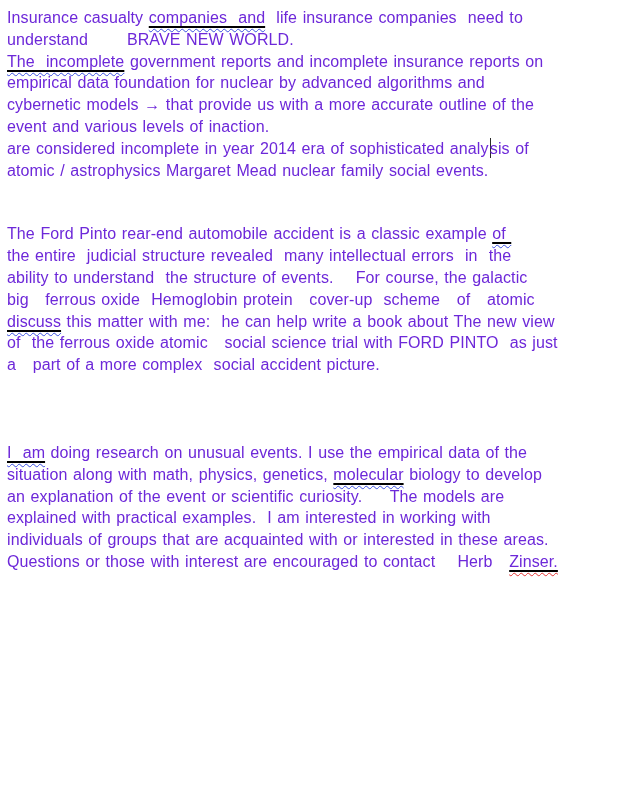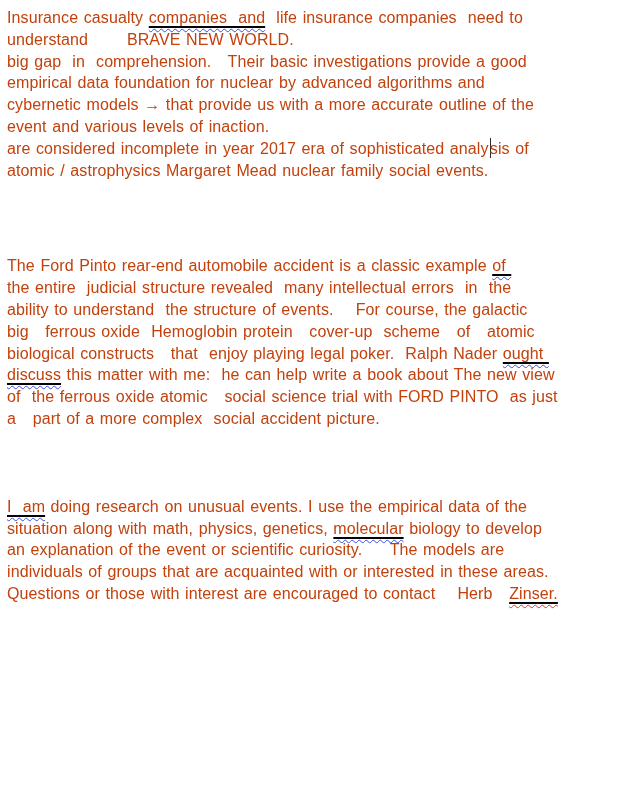--- a/index.html
+++ b/index.html
@@ -7,26 +7,26 @@
     width:632px; height:786px; overflow:hidden;
     background:#ffffff;
   }
   .page {
     box-sizing:border-box;
     width:632px; height:786px;
     padding:7px 4px 0 7px;
     font-family:"Liberation Sans", sans-serif;
     font-size:16px;
     line-height:21.8px;
-    color:#c2410c;
+    color:#6d28d9;
     letter-spacing:0.1px;
     word-spacing:1px;
   }
   .para { margin:0; }
-  .doc .para:nth-child(2) { margin-top:74px; }
+  .doc .para:nth-child(2) { margin-top:42px; }
   .doc .para:nth-child(3) { margin-top:66px; }
   .line { white-space:pre; height:21.8px; }
   .u {
     text-decoration:underline;
     text-decoration-color:#000;
     text-decoration-thickness:1.5px;
     text-underline-offset:3px;
     text-decoration-skip-ink:none;
   }
   .wavy-blue, .wavy-red {
@@ -47,38 +47,38 @@
   }
 </style>
 </head>
 <body style="background: rgb(255, 255, 255);">
 
 <div class="page">
   <div class="doc">
       <div class="para">
         <div class="line"><span>Insurance casualty </span><span class="u"><span class="wavy-blue">companies  and</span></span><span>  life insurance companies  need to</span></div>
         <div class="line"><span>understand       BRAVE NEW WORLD.</span></div>
-        <div class="line"><span>big gap  in  comprehension.   Their basic investigations provide a good</span></div>
+        <div class="line"><span class="u"><span class="wavy-blue">The  incomplete</span></span><span> government reports and incomplete insurance reports on</span></div>
         <div class="line"><span>empirical data foundation for nuclear by advanced algorithms and</span></div>
         <div class="line"><span>cybernetic models → that provide us with a more accurate outline of the</span></div>
         <div class="line"><span>event and various levels of inaction.</span></div>
-        <div class="line"><span>are considered incomplete in year 2017 era of sophisticated analy</span><span class="caret"></span><span>sis of</span></div>
+        <div class="line"><span>are considered incomplete in year 2014 era of sophisticated analy</span><span class="caret"></span><span>sis of</span></div>
         <div class="line"><span>atomic / astrophysics Margaret Mead nuclear family social events.</span></div>
       </div>
       <div class="para">
         <div class="line"><span>The Ford Pinto rear-end automobile accident is a classic example </span><span class="u"><span class="wavy-blue">of </span></span></div>
         <div class="line"><span>the entire  judicial structure revealed  many intellectual errors  in  the</span></div>
         <div class="line"><span>ability to understand  the structure of events.    For course, the galactic</span></div>
         <div class="line"><span>big   ferrous oxide  Hemoglobin protein   cover-up  scheme   of   atomic</span></div>
-        <div class="line"><span>biological constructs   that  enjoy playing legal poker.  Ralph Nader </span><span class="u"><span class="wavy-blue">ought </span></span></div>
         <div class="line"><span class="u"><span class="wavy-blue">discuss</span></span><span> this matter with me:  he can help write a book about The new view</span></div>
         <div class="line"><span>of  the ferrous oxide atomic   social science trial with FORD PINTO  as just</span></div>
         <div class="line"><span>a   part of a more complex  social accident picture.</span></div>
       </div>
       <div class="para">
         <div class="line"><span class="u"><span class="wavy-blue">I  am</span></span><span> doing research on unusual events. I use the empirical data of the</span></div>
         <div class="line"><span>situation along with math, physics, genetics, </span><span class="u"><span class="wavy-blue">molecular</span></span><span> biology to develop</span></div>
         <div class="line"><span>an explanation of the event or scientific curiosity.     The models are</span></div>
+        <div class="line"><span>explained with practical examples.  I am interested in working with</span></div>
         <div class="line"><span>individuals of groups that are acquainted with or interested in these areas.</span></div>
         <div class="line"><span>Questions or those with interest are encouraged to contact    Herb   </span><span class="u"><span class="wavy-red">Zinser.</span></span></div>
       </div>
     </div>
 </div>
 
 </body></html>

